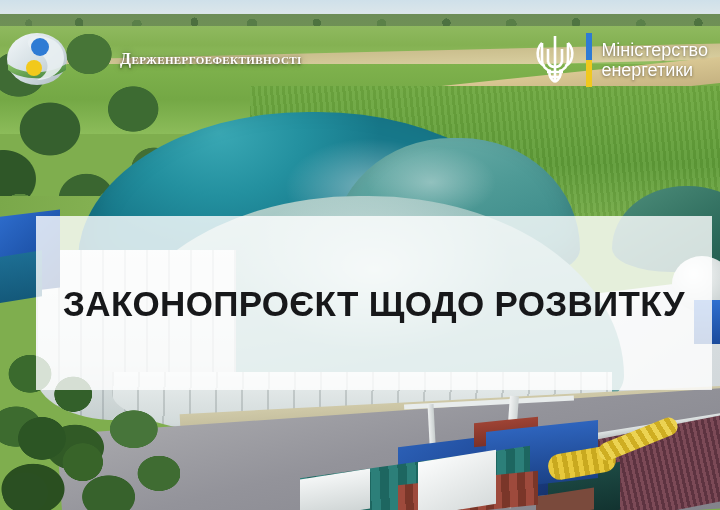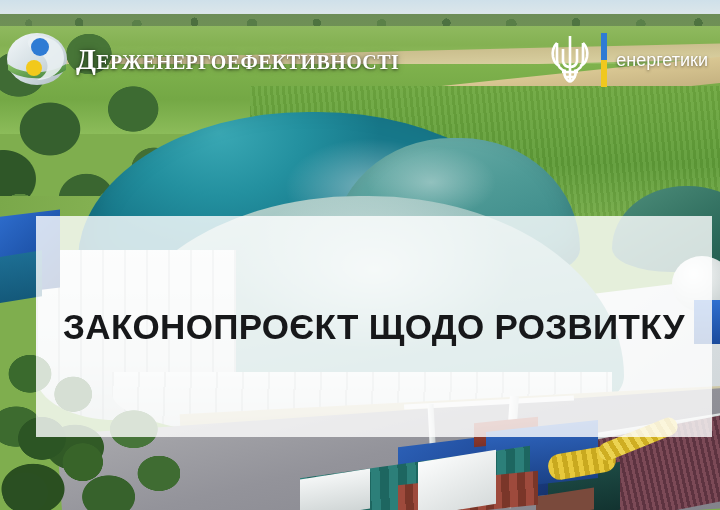--- a/index.html
+++ b/index.html
@@ -289,21 +289,21 @@
   .pale-apron {
     position: absolute; left: 560px; top: 286px; width: 200px; height: 120px;
     background: linear-gradient(150deg, #e4e8ea, #ced5d8);
     transform: rotate(-7deg);
   }
 
   
   .band {
     position: absolute;
     left: 36px; top: 216px;
-    width: 676px; height: 221px;
+    width: 676px; height: 174px;
     background: rgba(255,255,255,0.80);
     display: flex;
     flex-direction: column;
     align-items: center;
     justify-content: center;
     gap: 14px;
   }
   .title-line {
     font-family: "Liberation Sans", sans-serif;
     font-weight: bold;
@@ -319,26 +319,27 @@
   .logo-left {
     position: absolute; left: 6px; top: 30px;
     display: flex; align-items: center; gap: 8px;
   }
   .emblem {
     position: relative; width: 62px; height: 58px;
   }
   .emblem-name {
     font-family: "Liberation Serif", serif;
     font-weight: bold;
-    font-size: 29px;
+    font-size: 16px;
     color: #ffffff;
     letter-spacing: 0.4px;
     font-variant: small-caps;
     text-shadow: 0 1px 3px rgba(0,0,0,.55), 0 0 7px rgba(0,0,0,.35);
     white-space: nowrap;
+    margin-left: 44px;
   }
 
   
   .logo-right {
     position: absolute; right: 12px; top: 32px;
     display: flex; align-items: center; gap: 9px;
   }
   .trident { width: 44px; height: 52px; }
   .divider-bar {
     width: 6px; height: 54px;
@@ -449,20 +450,21 @@
           <path d="M15 17 L15 30"></path>
           <path d="M29 17 L29 30"></path>
           <path d="M15 30 C16 33 19 35 22 35 C25 35 28 33 29 30"></path>
           <path d="M14 40 L30 40"></path>
           <path d="M17 45 L27 45"></path>
         </g>
       </svg>
     </div>
     <div class="divider-bar"></div>
     <div class="ministry-text">
+      <div>Міністерство</div>
       <div>енергетики</div>
     </div>
   </div>
 
   <div class="band">
     <div class="title-line">ЗАКОНОПРОЄКТ ЩОДО РОЗВИТКУ</div>
   </div>
 
 </div>
 

